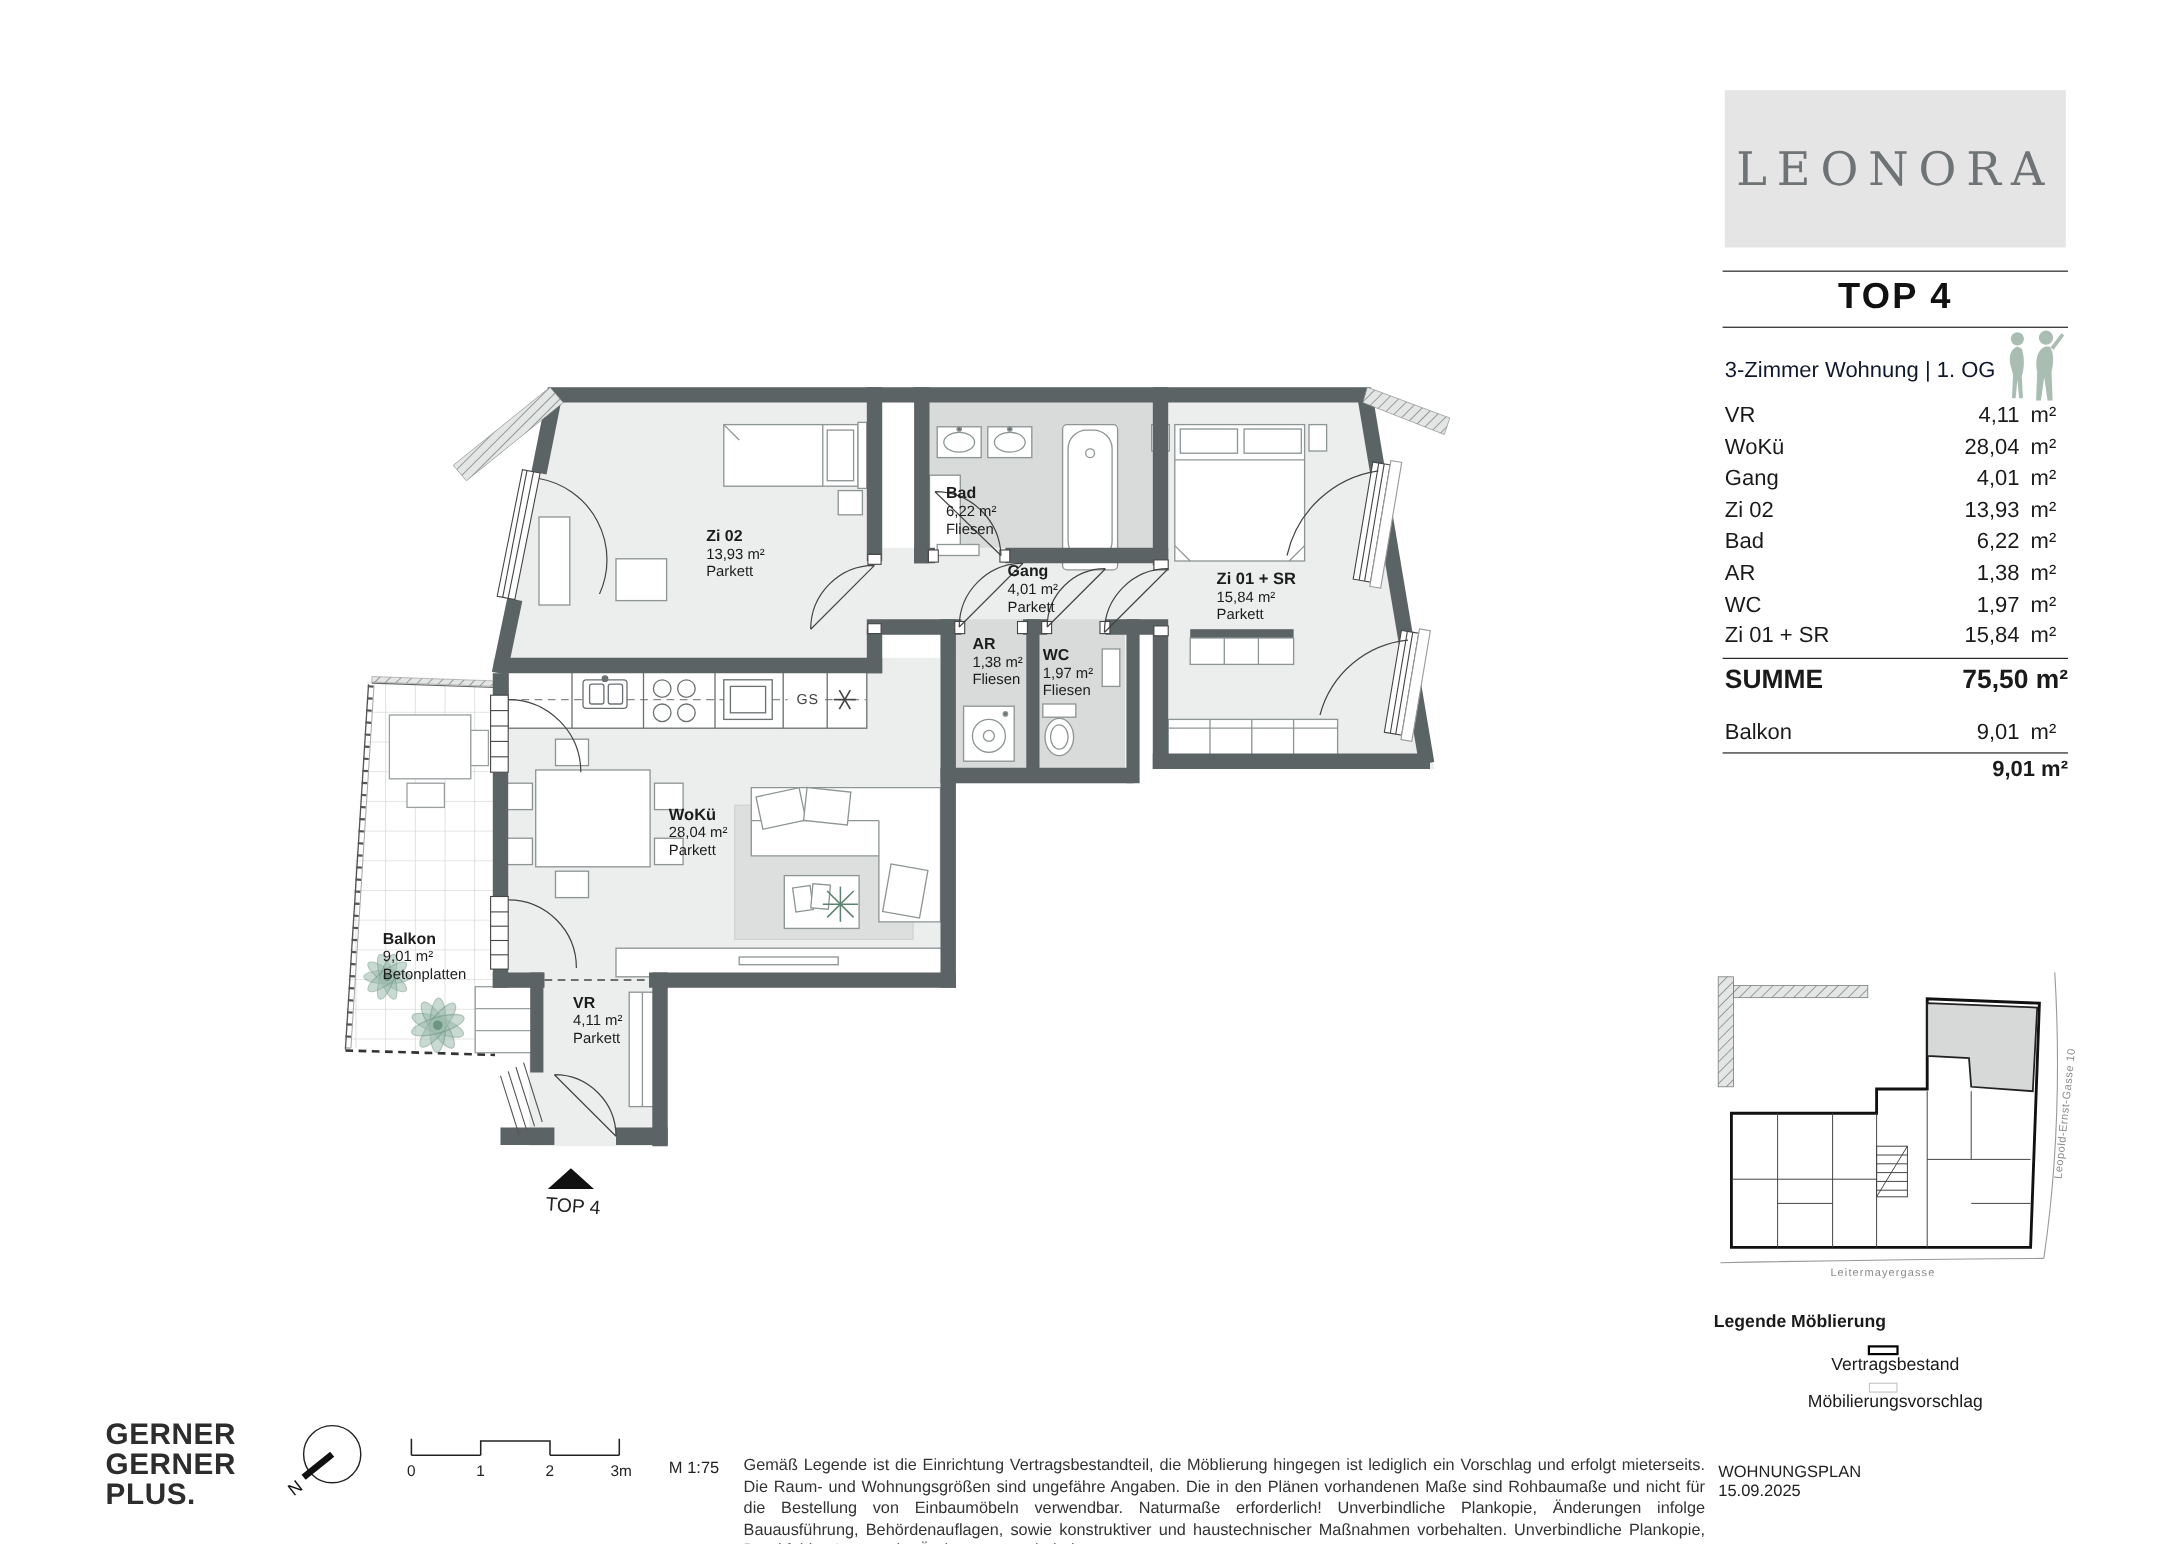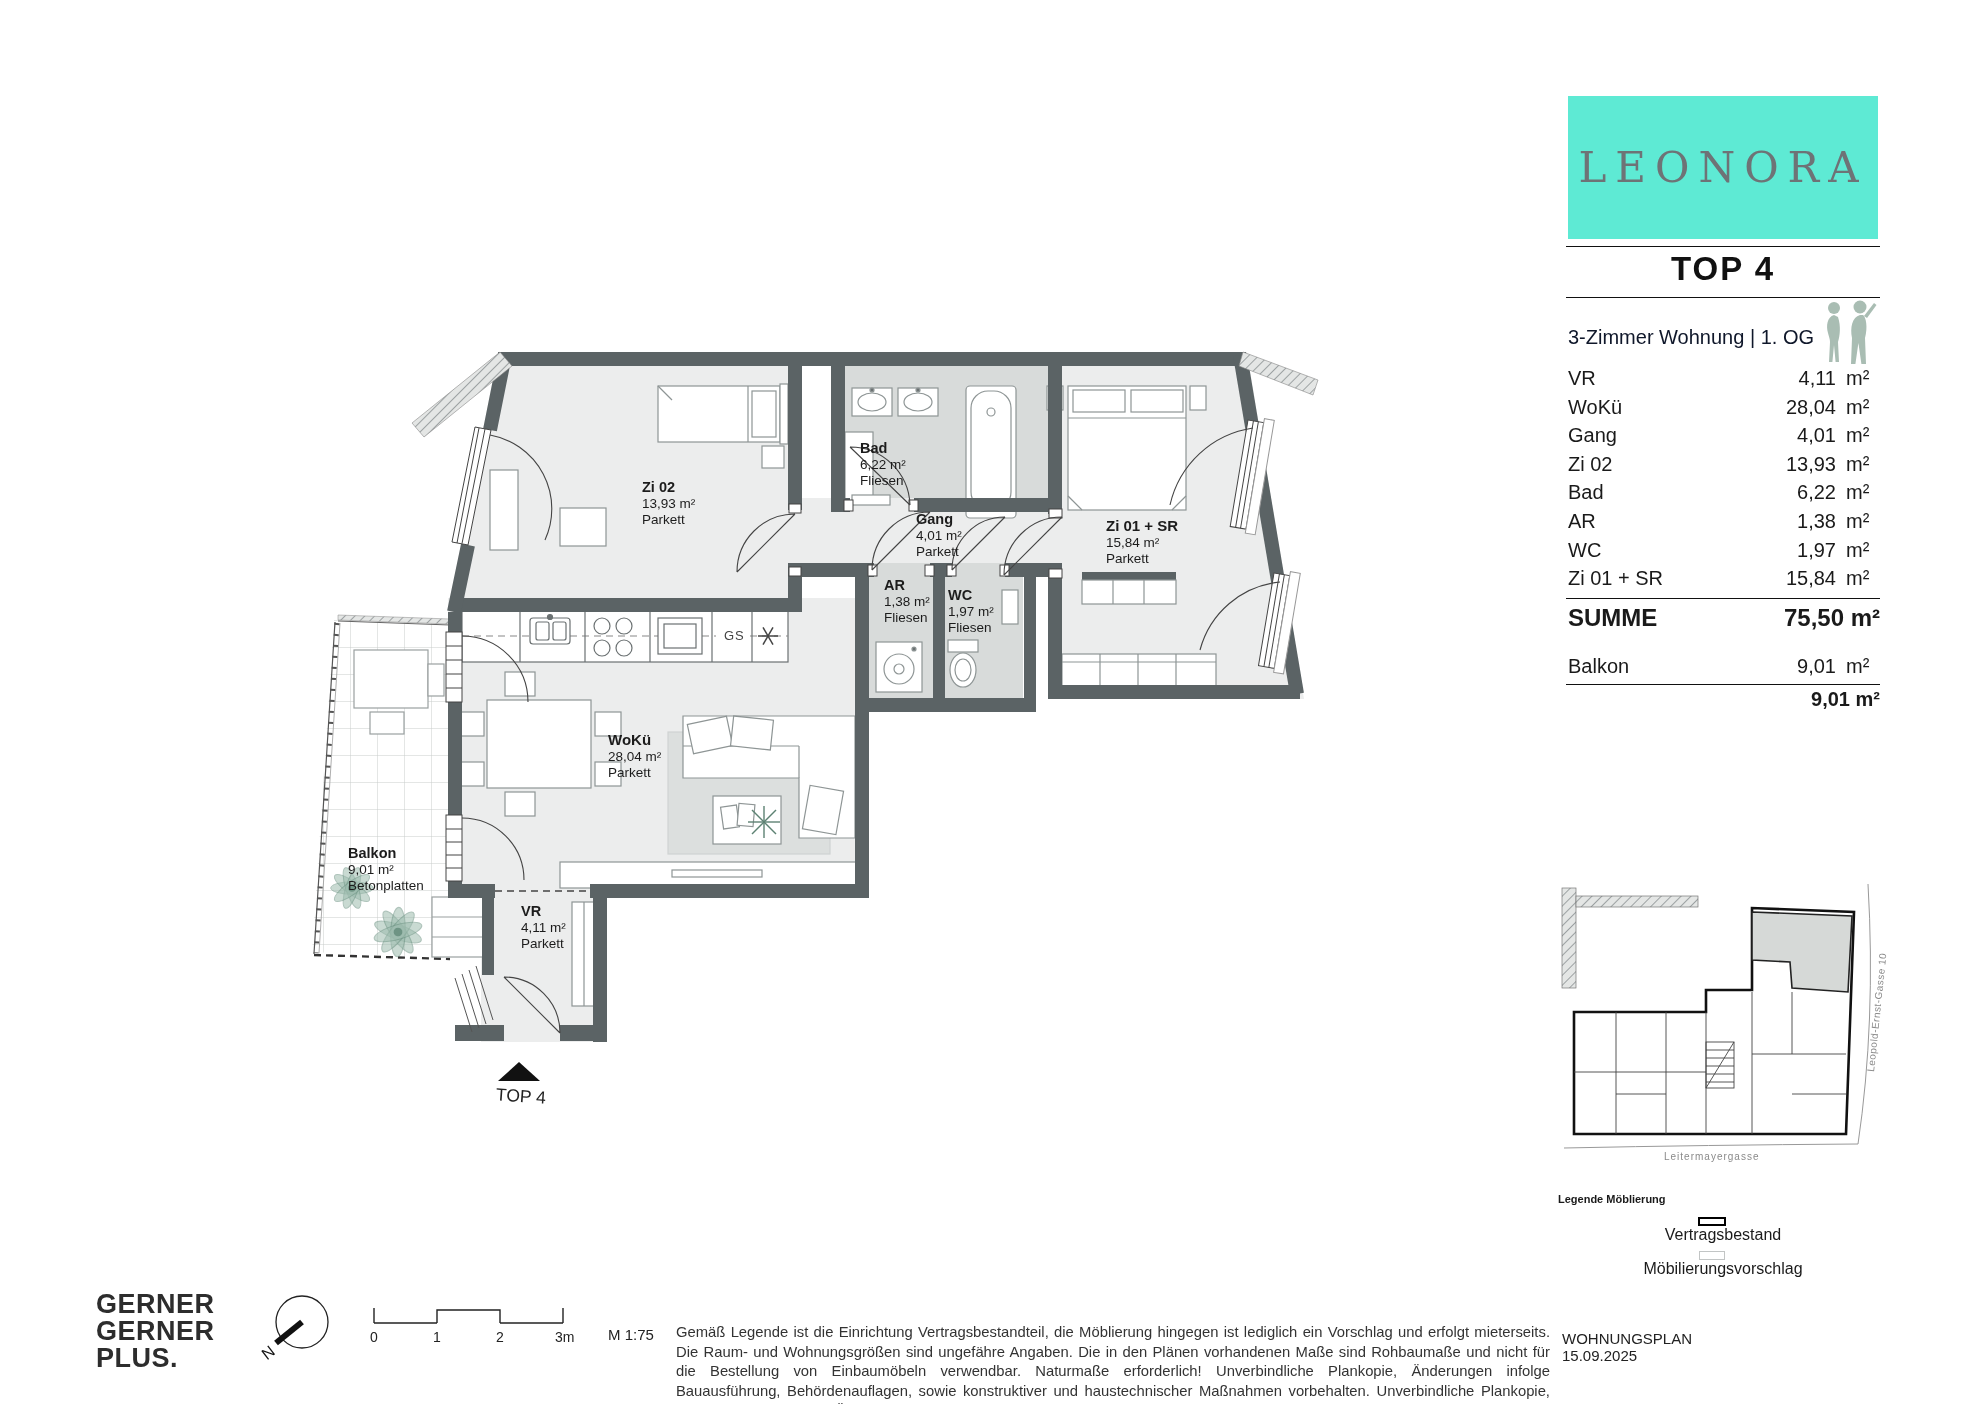--- a/index.html
+++ b/index.html
@@ -2,39 +2,39 @@
 <html><head>
 <meta charset="utf-8">
 <style>
   html,body{margin:0;padding:0;background:#fff;}
   #page{position:relative;width:1985px;height:1404px;background:#fff;overflow:hidden;
         font-family:"Liberation Sans",sans-serif;color:#1a1a1a;}
   .abs{position:absolute;}
   svg text{font-family:"Liberation Sans",sans-serif;}
 
   
-  #logo-box{left:1568px;top:96px;width:310px;height:143px;background:#5eead4;
+  #logo-box{left:1568px;top:82px;width:310px;height:143px;background:#e5e5e5;
             display:flex;align-items:center;justify-content:center;}
   #logo-text{font-family:"DejaVu Serif",serif;font-size:42px;letter-spacing:9px;
              color:#6e7376;font-weight:400;}
   .rule{left:1566px;width:314px;height:0;border-top:1.6px solid #111;}
   #top-title{left:1566px;top:250px;width:314px;text-align:center;font-size:33px;
              font-weight:700;letter-spacing:2px;color:#111;}
   #subtitle{left:1568px;top:326px;font-size:20px;color:#0f172a;}
   #rows{left:1568px;top:367px;width:312px;}
   .row{display:flex;height:28.6px;align-items:baseline;font-size:20px;}
   .rl{flex:0 0 150px;}
   .rv{flex:1;text-align:right;padding-right:10px;}
   .ru{flex:0 0 34px;}
   .bold{font-weight:700;}
   #summe-row{left:1568px;top:604px;width:312px;font-size:24px;}
   #balkon-row{left:1568px;top:655px;width:312px;font-size:20px;}
   #balkon-total{left:1568px;top:688px;width:312px;text-align:right;font-size:20px;font-weight:700;}
   #legend{left:1558px;top:1193px;width:330px;font-size:16px;}
-  #legend-title{font-weight:700;font-size:11px;margin-bottom:12px;}
+  #legend-title{font-weight:700;font-size:16px;margin-bottom:12px;}
   .leg-row{display:flex;align-items:center;margin-bottom:7px;height:27px;flex-direction:column;}
   .leg-box{width:24px;height:24px;margin-right:22px;background:#fff;}
   .leg-box.solid{border:2.5px solid #000;}
   .leg-box.light{border:1.5px solid #c2c5c5;}
   #doc-row{left:1562px;top:1330px;width:314px;display:flex;justify-content:space-between;
            font-size:15px;color:#222;flex-direction:column;}
 
   
   #company{left:96px;top:1291px;font-size:27px;font-weight:800;line-height:27px;
            letter-spacing:0.5px;color:#2d2d2d;}

